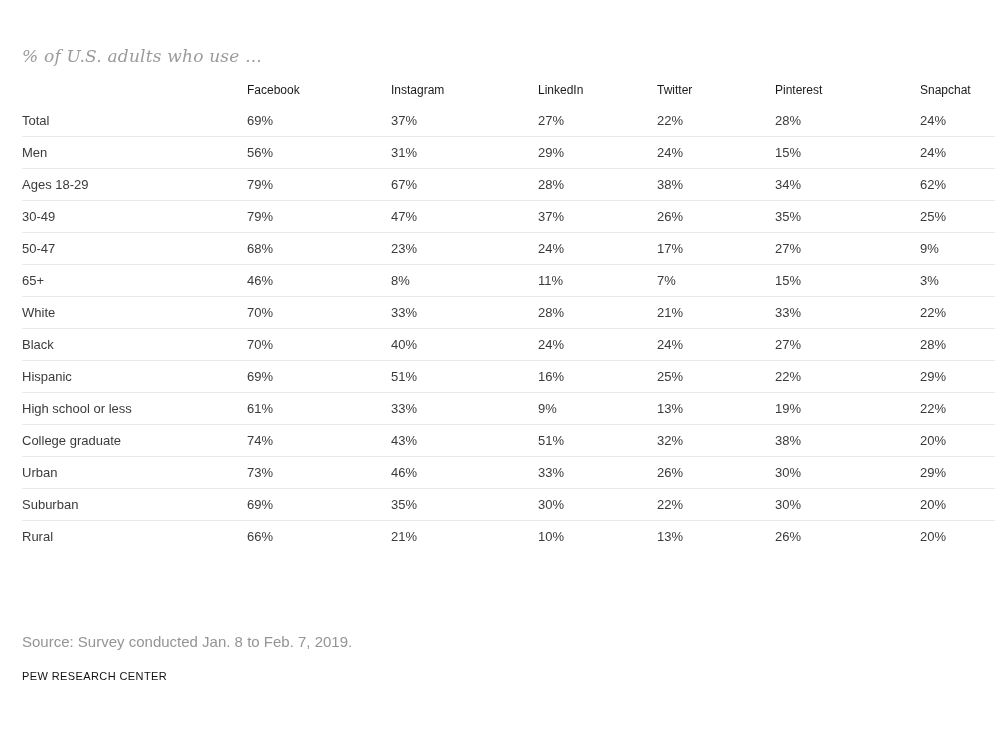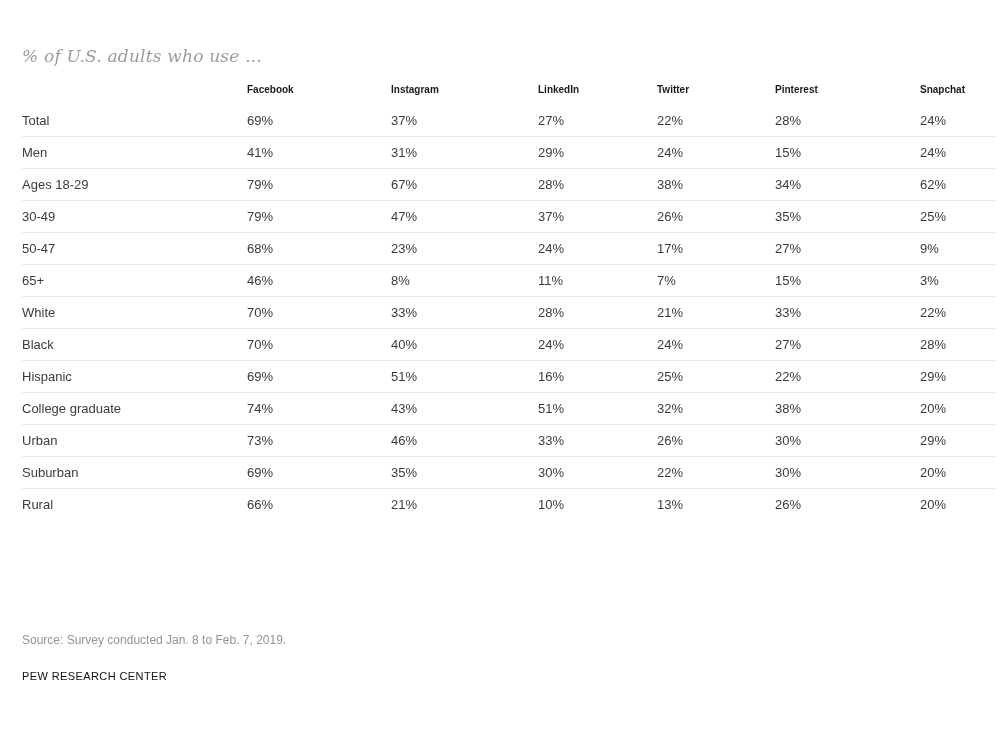--- a/index.html
+++ b/index.html
@@ -33,40 +33,40 @@
   col.c-fb     { width: 144px; }
   col.c-ig     { width: 147px; }
   col.c-li     { width: 119px; }
   col.c-tw     { width: 118px; }
   col.c-pin    { width: 145px; }
   col.c-snap   { width: 75px;  }
   .pct-table th {
     height: 31px;
     text-align: left;
     vertical-align: middle;
-    font-size: 10px;
-    font-weight: bold;
+    font-size: 12px;
+    font-weight: normal;
     color: #1a1a1a;
     padding: 0;
   }
   .pct-table td {
     height: 31px;
     vertical-align: middle;
     font-size: 13px;
     color: #3b3b3b;
     padding: 0;
   }
   .pct-table tbody tr:not(:last-child) td {
     border-bottom: 1px solid #eaeaea;
   }
   .source-note {
     position: absolute;
     left: 22px;
     top: 633px;
-    font-size: 12px;
+    font-size: 15px;
     color: #949494;
     text-align: center;
   }
   .brand {
     position: absolute;
     left: 22px;
     top: 670px;
     font-size: 11px;
     font-weight: normal;
     letter-spacing: 0.4px;
@@ -106,21 +106,21 @@
           <td>Total</td>
           <td>69%</td>
           <td>37%</td>
           <td>27%</td>
           <td>22%</td>
           <td>28%</td>
           <td>24%</td>
         </tr>
         <tr>
           <td>Men</td>
-          <td>41%</td>
+          <td>56%</td>
           <td>31%</td>
           <td>29%</td>
           <td>24%</td>
           <td>15%</td>
           <td>24%</td>
         </tr>
         <tr>
           <td>Ages 18-29</td>
           <td>79%</td>
           <td>67%</td>
@@ -177,20 +177,29 @@
         <tr>
           <td>Hispanic</td>
           <td>69%</td>
           <td>51%</td>
           <td>16%</td>
           <td>25%</td>
           <td>22%</td>
           <td>29%</td>
         </tr>
         <tr>
+          <td>High school or less</td>
+          <td>61%</td>
+          <td>33%</td>
+          <td>9%</td>
+          <td>13%</td>
+          <td>19%</td>
+          <td>22%</td>
+        </tr>
+        <tr>
           <td>College graduate</td>
           <td>74%</td>
           <td>43%</td>
           <td>51%</td>
           <td>32%</td>
           <td>38%</td>
           <td>20%</td>
         </tr>
         <tr>
           <td>Urban</td>

